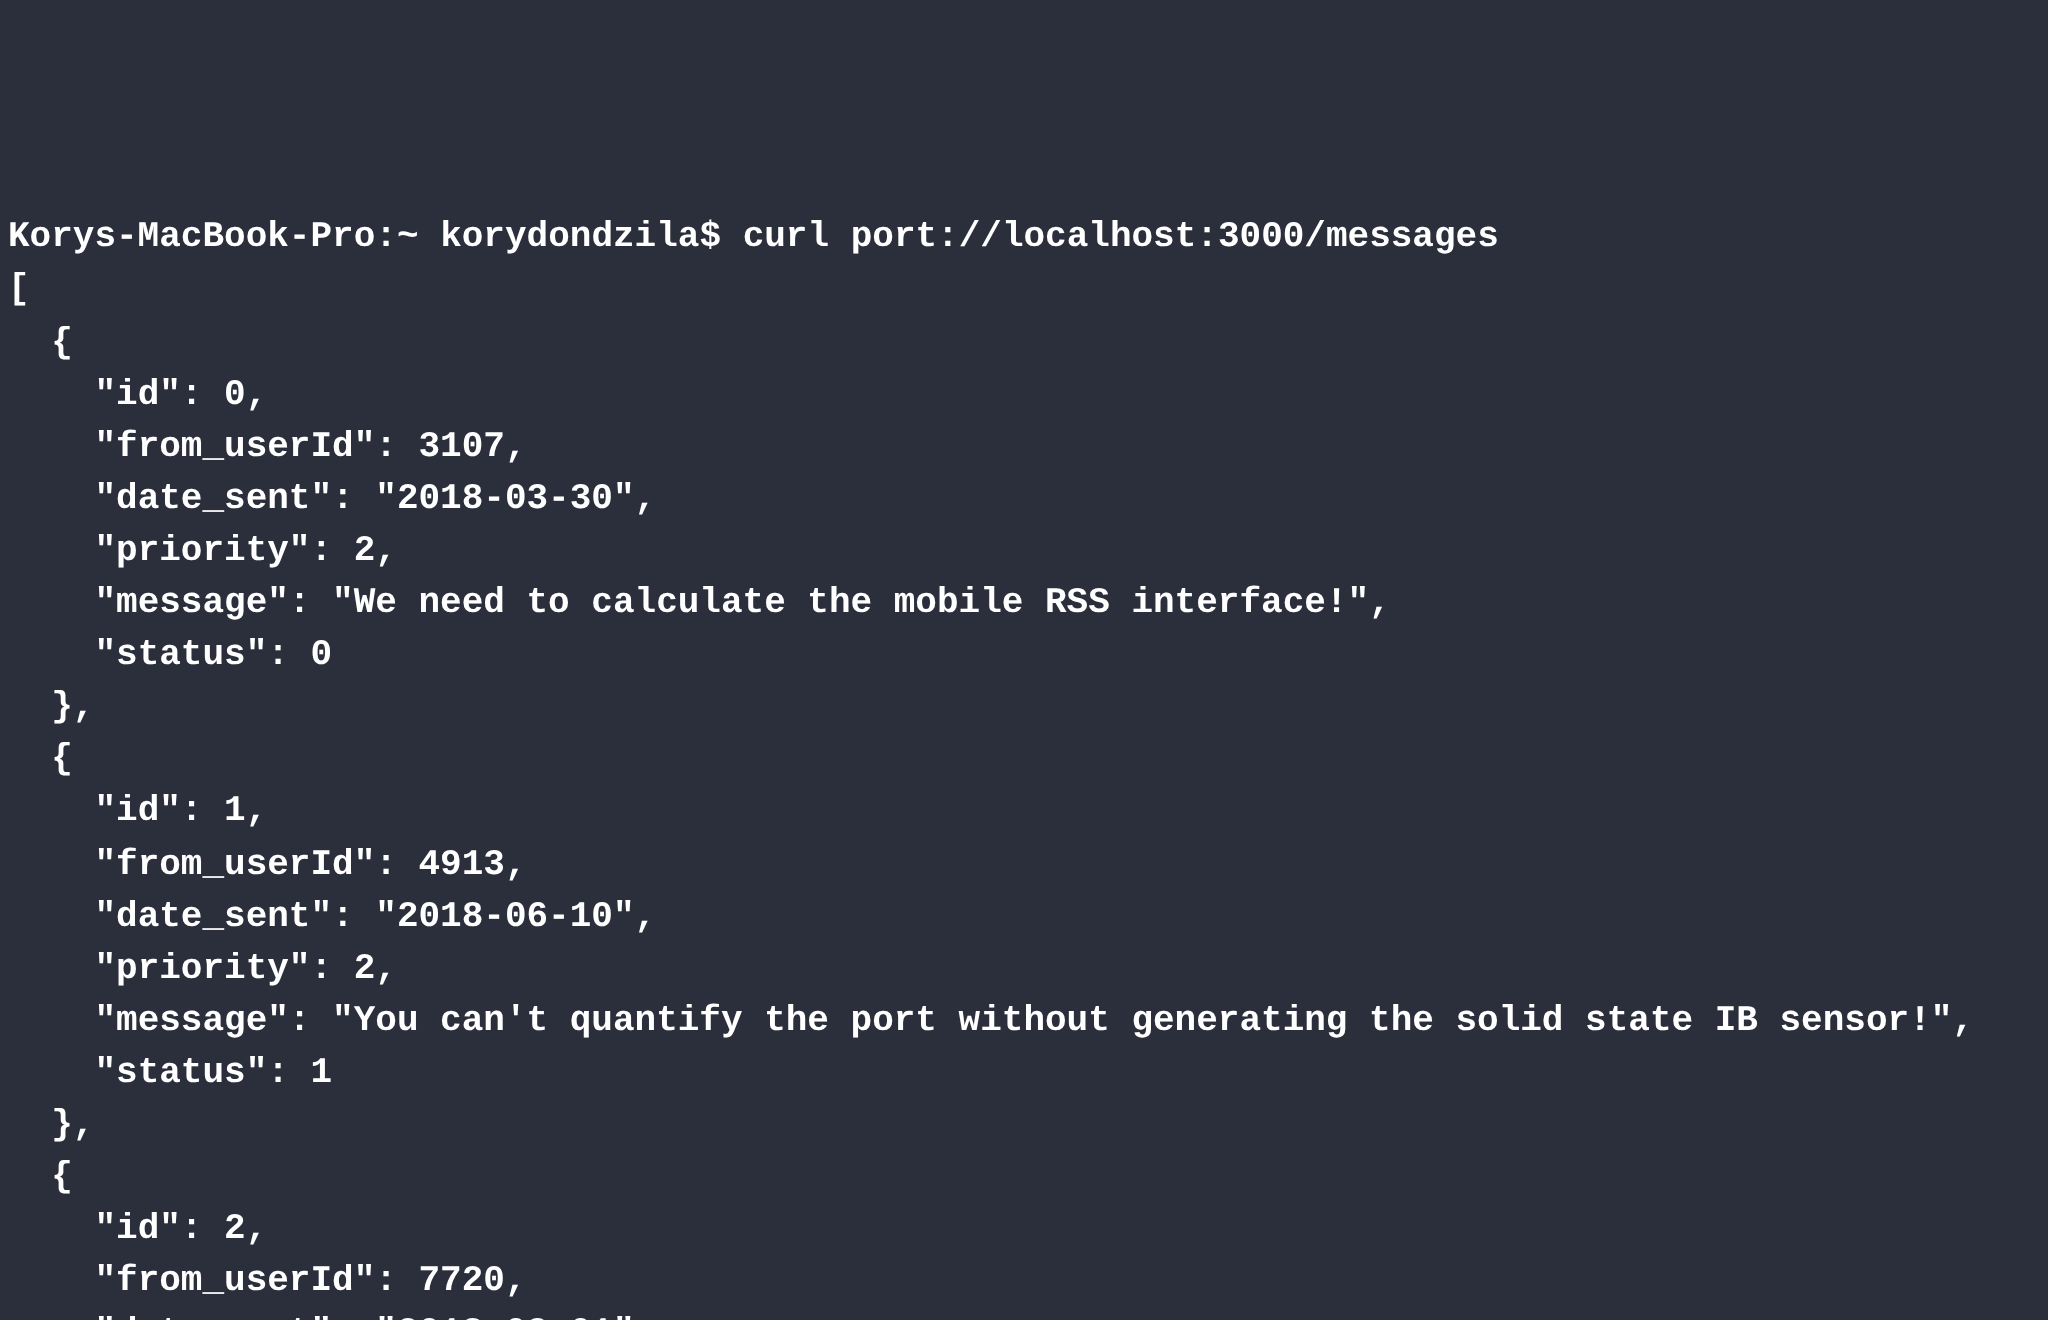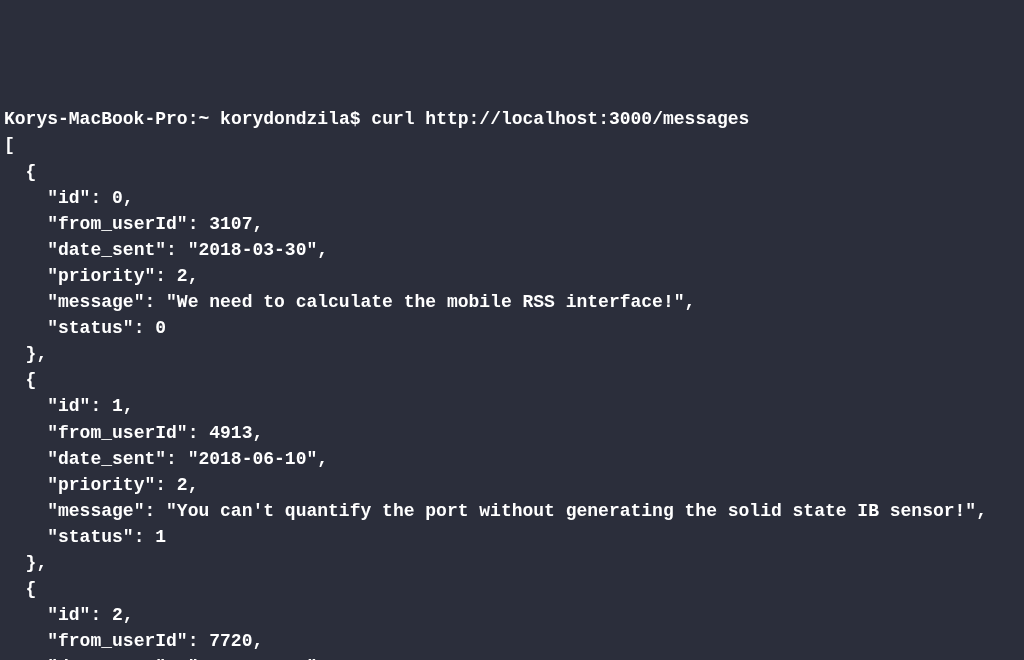--- a/index.html
+++ b/index.html
@@ -24,21 +24,21 @@
     .line {
       white-space: pre-wrap;
       word-wrap: break-word;
     }
   </style>
 </head>
 <body>
 
 
 
-<div class="terminal"><span class="line"><span>Korys-MacBook-Pro</span>:<span>~</span> <span>korydondzila</span><span>$</span> <span>curl http://localhost:3000/messages</span></span>
+<div class="terminal"><span class="line"><span>Korys-MacBook-Pro</span>:<span>~</span> <span>korydondzila</span><span>$</span> <span>curl port://localhost:3000/messages</span></span>
 <span class="line">[</span>
 <span class="line">  {</span>
 <span class="line">    "id": 0,</span>
 <span class="line">    "from_userId": 3107,</span>
 <span class="line">    "date_sent": "2018-03-30",</span>
 <span class="line">    "priority": 2,</span>
 <span class="line">    "message": "We need to calculate the mobile RSS interface!",</span>
 <span class="line">    "status": 0</span>
 <span class="line">  },</span>
 <span class="line">  {</span>

